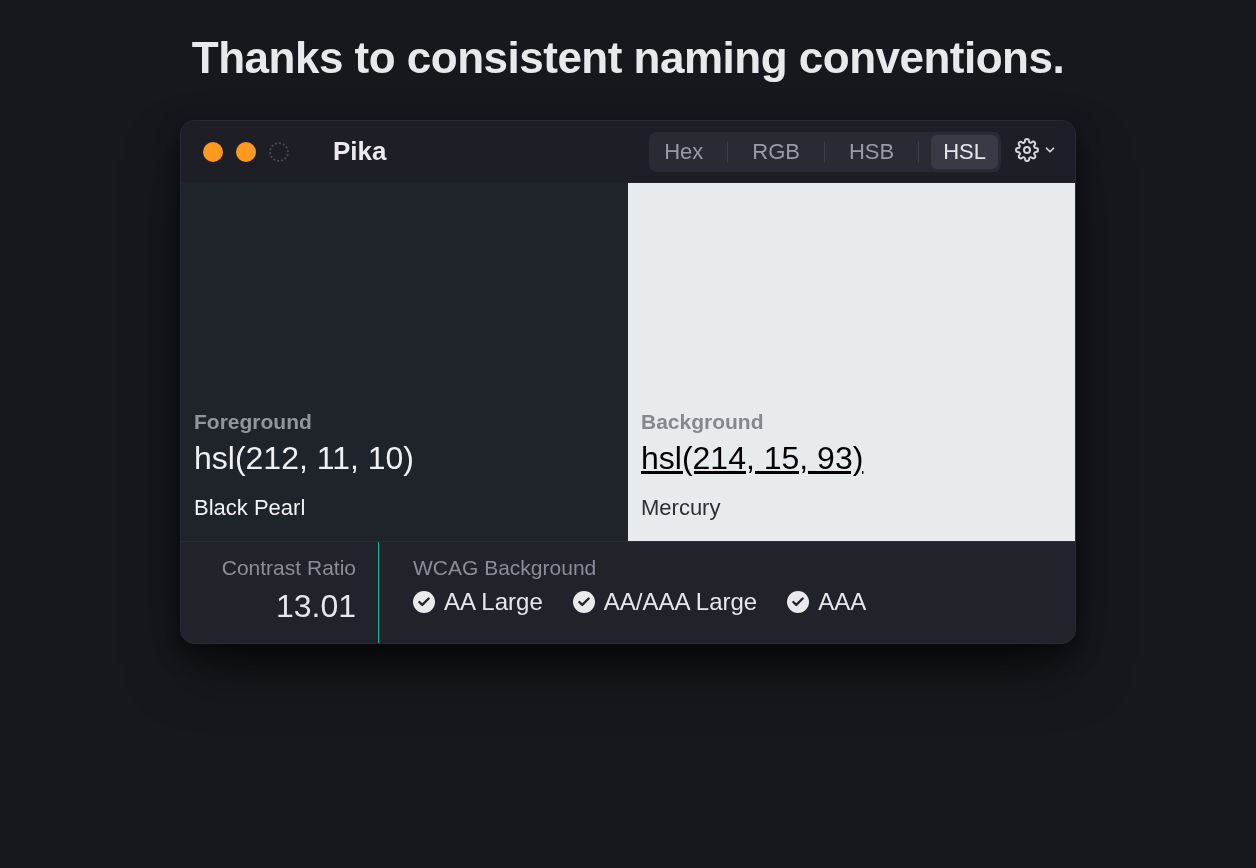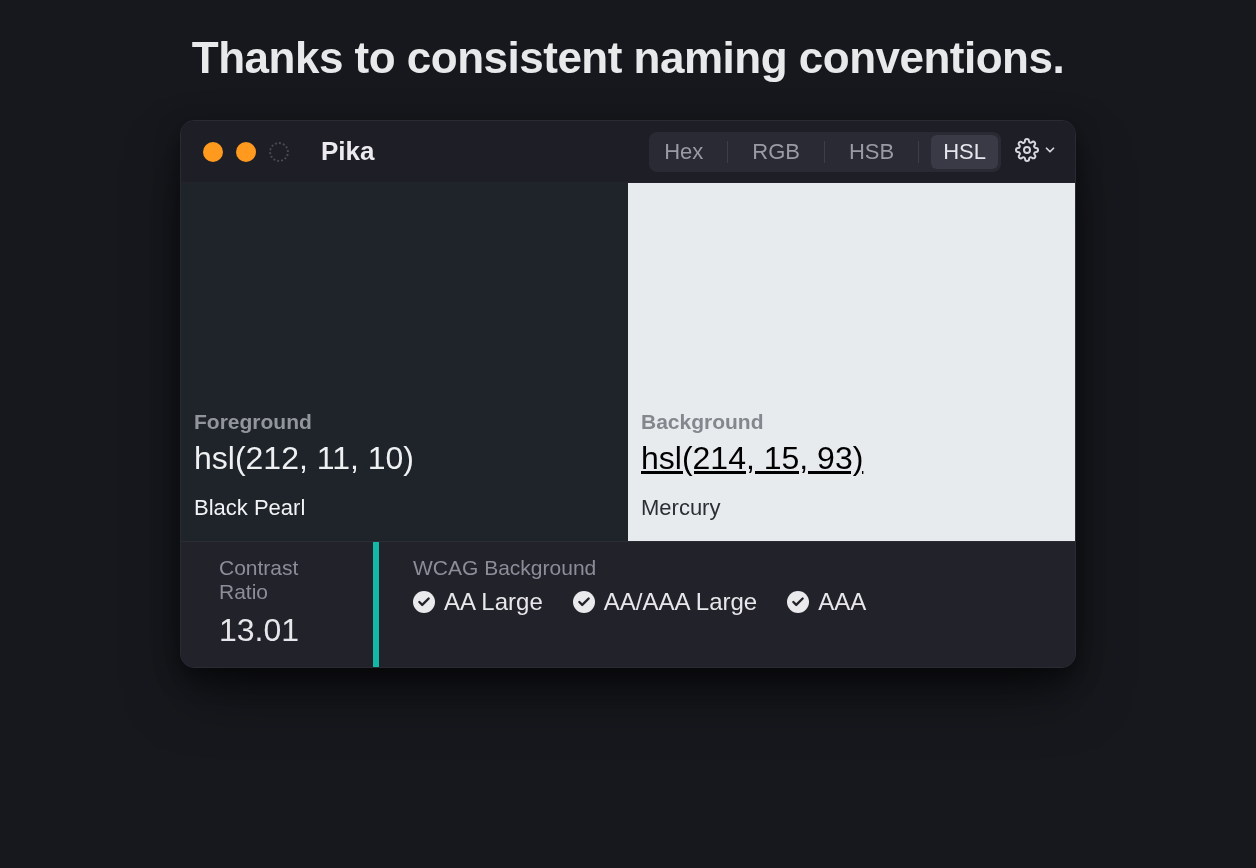--- a/index.html
+++ b/index.html
@@ -47,21 +47,21 @@
   }
   .dot {
     width: 20px; height: 20px; border-radius: 50%;
   }
   .dot.orange { background: #ff9a1f; }
   .dot.dim {
     background: transparent;
     border: 2px dotted #4a4a55;
   }
   .app-title {
-    margin-left: 32px;
+    margin-left: 44px;
     font-size: 26px;
     font-weight: 600;
     color: #eceaee;
   }
   .spacer { flex: 1; }
   .segmented {
     display: flex;
     align-items: center;
     background: #2a2a34;
     border-radius: 8px;
@@ -137,22 +137,23 @@
   .pane.fg .pane-name { color: #f2f3f4; }
   .pane.bg .pane-name { color: #2b2f34; }
 
   .footer {
     display: flex;
     background: #22222b;
     border-top: 1px solid #2c2c37;
   }
   .footer-left {
     width: 198px;
-    padding: 14px 22px 18px 38px;
-    border-right: 6px solid #14b8a6;
+    padding: 14px 22px 18px 8px;
+    border-right: 1px solid #14b8a6;
+    text-align: right;
   }
   .footer-right {
     flex: 1;
     padding: 14px 22px 18px 34px;
   }
   .footer-label {
     font-size: 21px;
     color: #8c8d98;
     font-weight: 500;
     margin-bottom: 8px;

